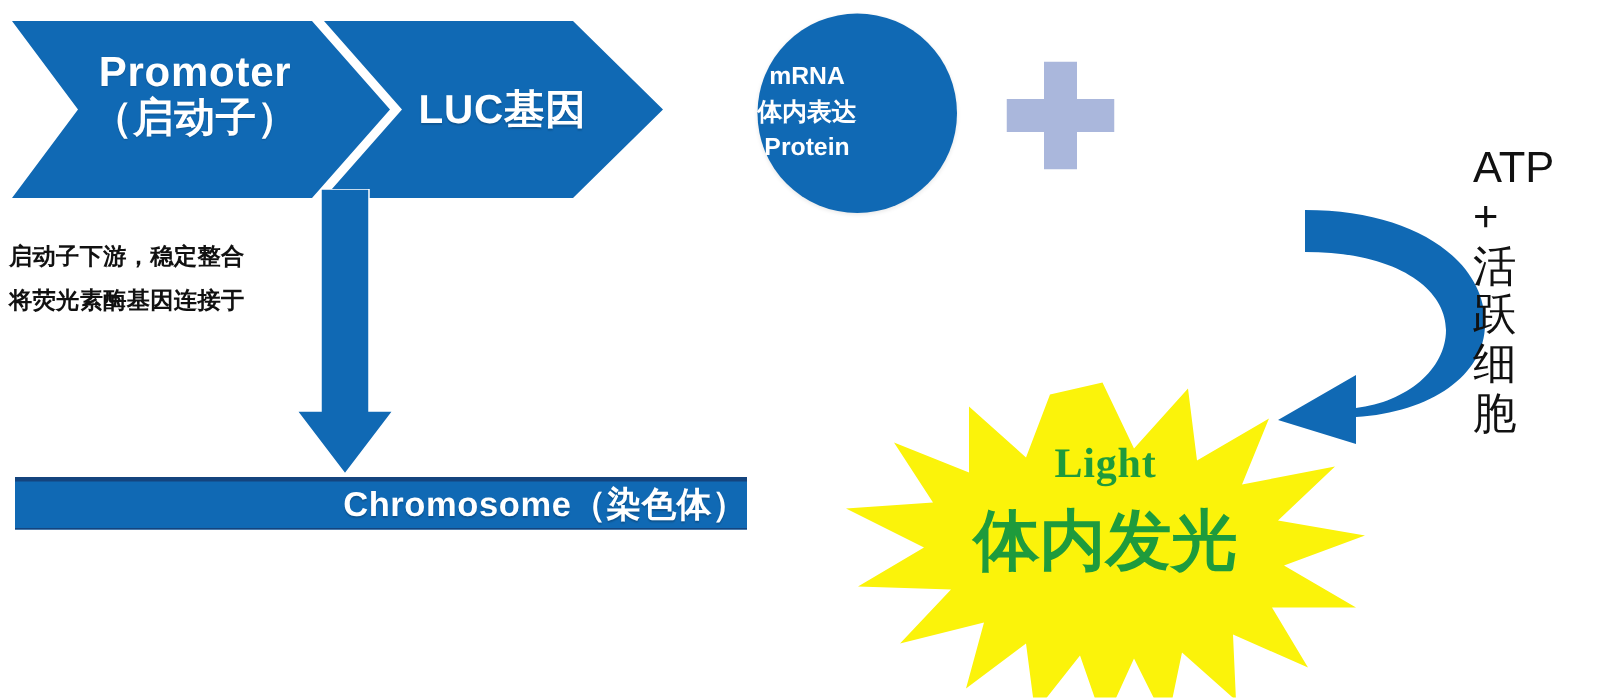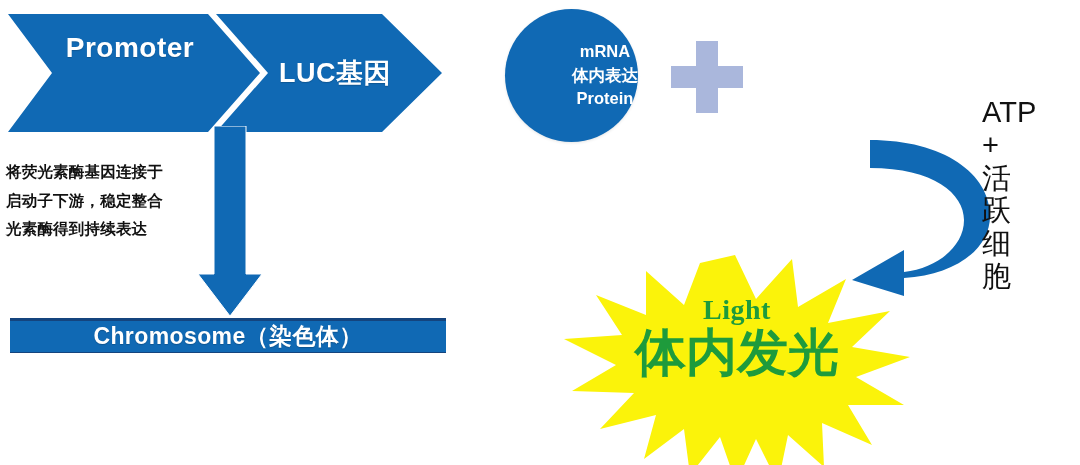--- a/index.html
+++ b/index.html
@@ -36,38 +36,38 @@
 
   
   #integration-note{
     left:6px;top:158px;width:215px;
     font-size:15.5px;font-weight:bold;color:#111111;
     line-height:1.85;letter-spacing:.2px;
   }
 
   
   #chromosome-bar{
-    left:10px;top:318px;width:436px;height:35px;
+    left:10px;top:318px;width:488px;height:35px;
     background:#1069b4;
     border-top:3px solid #14447e;
     border-bottom:1px solid #14447e;
     box-sizing:border-box;
-    display:flex;align-items:center;justify-content:center;
+    display:flex;align-items:center;justify-content:flex-end;
   }
   #chromosome-label{
     color:#ffffff;font-weight:bold;font-size:23px;letter-spacing:.4px;
     text-shadow:0 1px 1px rgba(0,0,0,.2);
   }
 
   
   .circle{
     border-radius:50%;
     background:#1069b4;
     color:#ffffff;
-    display:flex;align-items:center;justify-content:flex-end;
+    display:flex;align-items:center;justify-content:flex-start;
     text-align:center;
     font-weight:bold;
     box-shadow:0 1px 3px rgba(0,0,0,.10);
   }
   #mrna-circle{left:505px;top:9px;width:133px;height:133px;font-size:16.5px;line-height:1.45;}
   #luciferin-circle{left:770px;top:8px;width:139px;height:139px;font-size:16px;line-height:1.42;}
   .circle .ln{display:block;white-space:nowrap;}
   .circle .ln.zh{font-size:16.5px;}
 
   
@@ -87,50 +87,50 @@
 
   
   #starburst{left:560px;top:253px;width:350px;height:230px;}
   #light-label{
     left:612px;top:296px;width:250px;
     text-align:center;color:#1e9b3c;font-weight:bold;
     line-height:1.02;pointer-events:none;
     font-family:"Liberation Serif","DejaVu Serif",serif;
   }
   #light-label .en{display:block;font-size:28px;letter-spacing:.5px;}
-  #light-label .zh{display:block;font-size:51px;font-family:"Liberation Sans","DejaVu Sans",sans-serif;margin-top:2px;}
+  #light-label .zh{display:block;font-size:44px;font-family:"Liberation Sans","DejaVu Sans",sans-serif;margin-top:14px;}
 </style>
 </head>
 <body>
 
 <div id="stage">
 
   <div class="abs" id="chevron-group">
     <svg width="460" height="118" viewBox="0 0 460 118">
 
       <polygon points="8,0 208,0 260,59 208,118 8,118 52,59" fill="#1069b4"></polygon>
 
       <polygon points="216,0 382,0 442,59 382,118 216,118 268,59" fill="#1069b4"></polygon>
     </svg>
     <div class="chev-label" id="promoter-label">
       <span>Promoter</span>
+      <span class="zh">（启动子）</span>
     </div>
     <div class="chev-label" id="luc-label">LUC基因</div>
   </div>
 
   <div class="abs" id="down-arrow">
     <svg width="70" height="190" viewBox="0 0 70 190">
       <polygon points="18,0 50,0 50,148 66,148 34,190 2,148 18,148" fill="#1069b4" stroke="#ffffff" stroke-width="1"></polygon>
     </svg>
   </div>
 
   <div class="abs" id="integration-note">
+    <div>启动子下游，稳定整合</div>
     <div>将荧光素酶基因连接于</div>
-    <div>启动子下游，稳定整合</div>
-    <div>光素酶得到持续表达</div>
   </div>
 
   <div class="abs" id="chromosome-bar">
     <span id="chromosome-label">Chromosome（染色体）</span>
   </div>
 
   <div class="abs circle" id="mrna-circle">
     <div>
       <span class="ln">mRNA</span>
       <span class="ln zh">体内表达</span>

